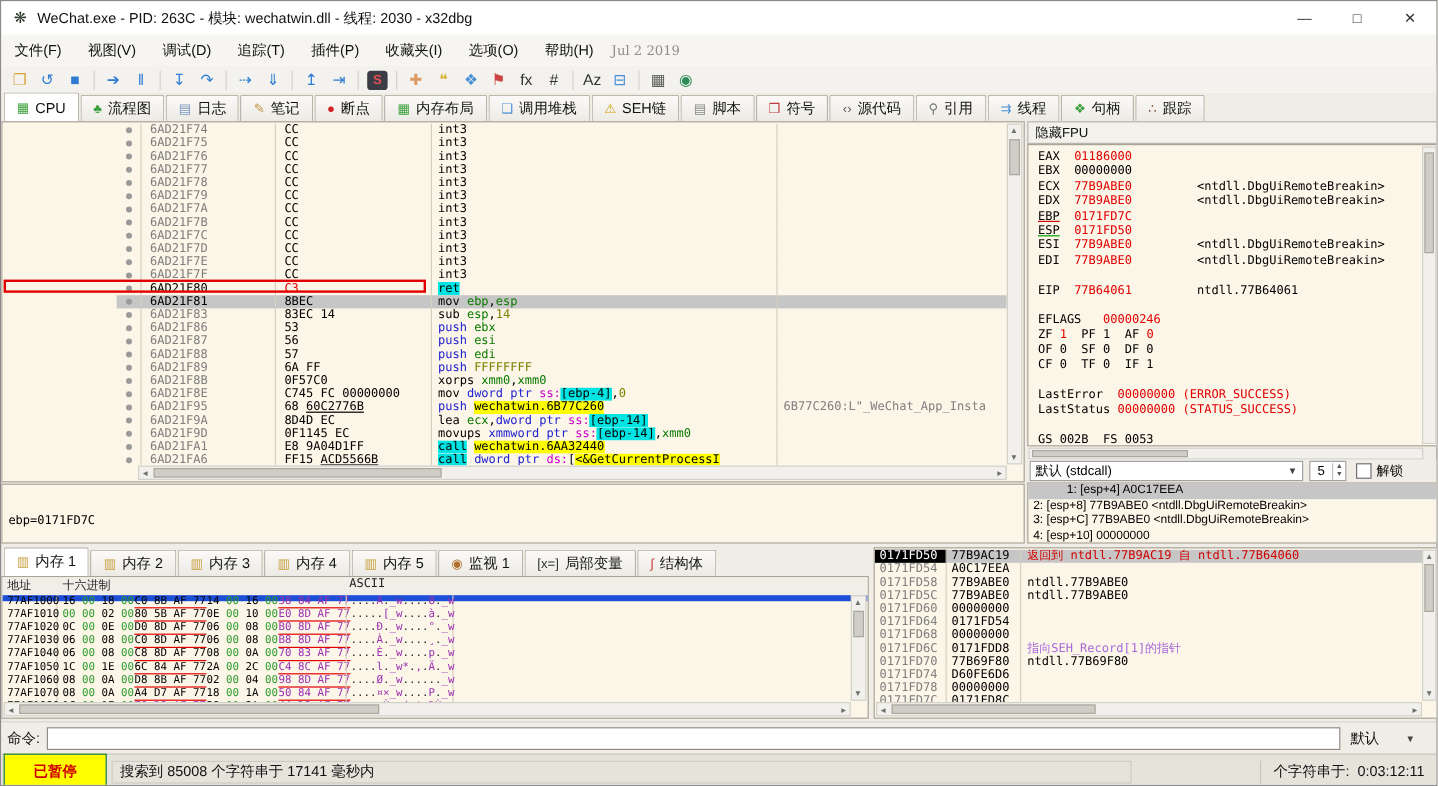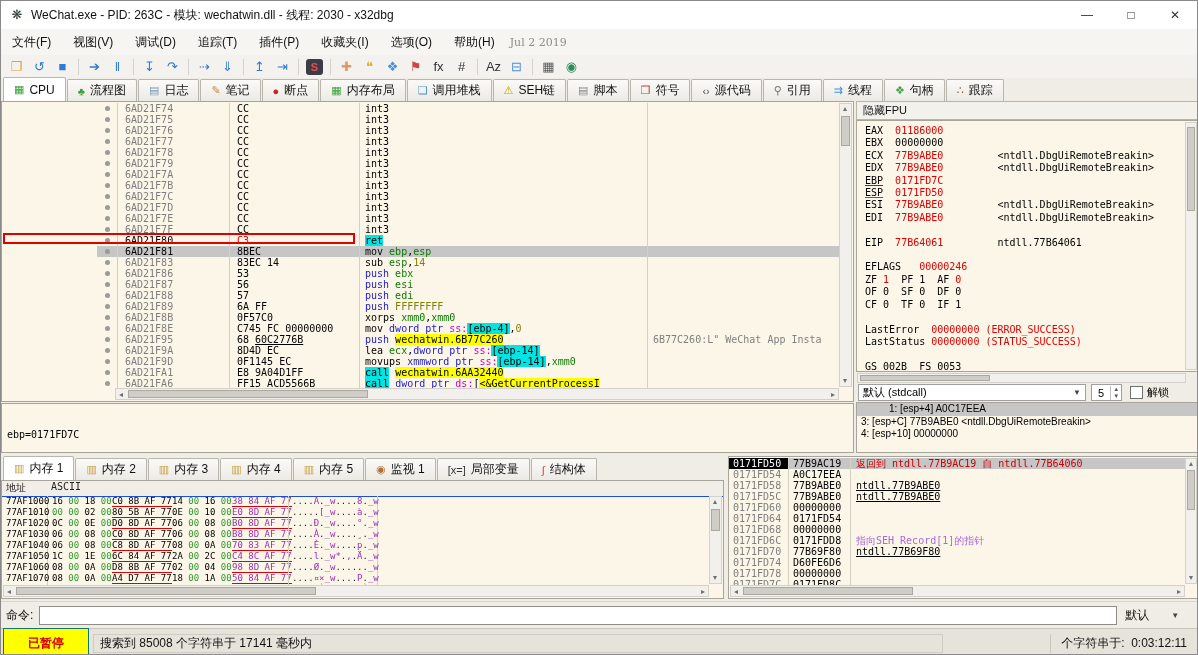--- a/index.html
+++ b/index.html
@@ -66,39 +66,39 @@
   .spin .btns span{padding:0 2px;line-height:7px;}
   .chk{display:flex;align-items:center;margin-left:8px;font-size:11px;}
   .chkbox{width:11px;height:11px;background:#fff;border:1px solid #707070;margin-right:4px;}
   #args{left:855px;top:401px;width:343px;height:51px;}
   .argline{font-size:10px;line-height:12.5px;white-space:pre;color:#000;padding-left:4px;}
   .argline.sel{background:#C6C6C6;padding-left:32px;}
   
   #btabs{position:absolute;left:0;top:455px;width:745px;height:24px;display:flex;align-items:flex-end;padding-left:2px;box-sizing:border-box;}
   
   #mem{left:0;top:479px;width:723px;height:119px;}
-  #memhdr{position:absolute;left:0;top:0;right:0;height:15px;background:#F0EEE7;border-bottom:1px solid #1d4ed8;font-size:10px;color:#222;display:flex;font-family:"DejaVu Sans Mono",monospace;}
+  #memhdr{position:absolute;left:0;top:0;right:0;height:15px;background:#F0EEE7;border-bottom:5px solid #1d4ed8;font-size:10px;color:#222;display:flex;font-family:"DejaVu Sans Mono",monospace;}
   #memrows{position:absolute;left:0;top:15px;right:14px;bottom:13px;white-space:pre;font-size:9px;line-height:11px;overflow:hidden;}
   .mrow{display:flex;height:11px;}
   .maddr{width:46px;padding-left:4px;color:#000;border-right:1px solid #D6D0C2;box-sizing:border-box;}
   .mgrp{width:60px;text-align:left;padding-left:4px;box-sizing:border-box;}
   .masc{width:90px;border-left:1px solid #D6D0C2;border-right:1px solid #D6D0C2;padding-left:3px;box-sizing:border-box;}
   .byz{color:#2E9B2E;} .byb{color:#000;}
   .gp{color:#000;border-bottom:1px solid #E00000;} .gq{color:#9B30B0;border-bottom:1px solid #E00000;}
   .adk{color:#222;} .apu{color:#9B30B0;}
   
   #stack{left:727px;top:455px;width:471px;height:143px;}
   #stkrows{position:absolute;left:0;top:1px;right:13px;bottom:13px;white-space:pre;font-size:10px;line-height:11px;overflow:hidden;}
   .srow{display:flex;height:11px;}
   .srow.sel{background:#C6C6C6;}
   .saddr{width:60px;padding-left:4px;color:#7E7E7E;border-right:1px solid #D6D0C2;box-sizing:border-box;}
   .saddr.esp{background:#000;color:#fff;}
   .sval{width:62px;padding-left:4px;color:#000;border-right:1px solid #D6D0C2;box-sizing:border-box;}
   .scom{flex:1;padding-left:5px;overflow:hidden;}
-  .scom.red{color:#D00000;} .scom.purple{color:#A86ADB;} .scom.black{color:#000;text-decoration:underline;}
+  .scom.red{color:#D00000;} .scom.purple{color:#A86ADB;} .scom.black{color:#000;}
   
   #cmdbar{position:absolute;left:0;top:600px;width:100%;height:27px;background:#EFEDE5;display:flex;align-items:center;font-size:12px;border-top:1px solid #D8D5CC;}
   #cmdlabel{padding:0 6px 0 5px;color:#111;}
   #cmdinput{width:1078px;height:19px;background:#fff;border:1px solid #8F8D85;box-sizing:border-box;font-size:11px;padding:0 3px;font-family:"DejaVu Sans Mono",monospace;}
   #cmdcombo{margin-left:8px;display:flex;align-items:center;color:#111;}
   #cmdcombo .arr{font-size:8px;color:#444;margin-left:22px;}
   
   #statusbar{position:absolute;left:0;top:627px;width:100%;height:28px;background:#E6E3DB;display:flex;align-items:center;font-size:12px;border-top:1px solid #C9C6BD;}
   #paused{background:#FFFF00;color:#D00000;font-weight:bold;border:1px solid #0f766e;height:31px;display:flex;align-items:center;justify-content:center;width:86px;margin-left:2px;box-sizing:border-box;}
   #statmsg{border:1px solid #CFCCC3;height:19px;display:flex;align-items:center;padding:0 6px;margin-left:4px;width:850px;box-sizing:border-box;color:#111;}
@@ -275,20 +275,21 @@
         </span>
     </div>
     <span class="chk">
       <span class="chkbox"></span>
       <span>解锁</span>
     </span>
   </div>
 
   <div class="view" id="args">
       <div class="argline sel">1: [esp+4] A0C17EEA</div>
+      <div class="argline">2: [esp+8] 77B9ABE0 &lt;ntdll.DbgUiRemoteBreakin&gt;</div>
       <div class="argline">3: [esp+C] 77B9ABE0 &lt;ntdll.DbgUiRemoteBreakin&gt;</div>
       <div class="argline">4: [esp+10] 00000000</div>
     </div>
 
   <div id="btabs">
       <div class="tab active">
         <span class="tico" style="color: rgb(200, 160, 64);">▥</span>
         <span>内存 1</span>
       </div>
       <div class="tab">
@@ -317,20 +318,21 @@
       </div>
       <div class="tab">
         <span class="tico" style="color: rgb(208, 64, 64);">∫</span>
         <span>结构体</span>
       </div>
     </div>
 
   <div class="view" id="mem">
     <div id="memhdr">
       <span style="width:46px;padding-left:4px;box-sizing:border-box;">地址</span>
+      <span style="width:240px;padding-left:4px;box-sizing:border-box;">十六进制</span>
       <span style="padding-left:3px;">ASCII</span>
     </div>
     <div id="memrows" class="mono"><div class="mrow"><span class="maddr">77AF1000</span><span class="mgrp"><span class="byb">16 </span><span class="byz">00 </span><span class="byb">18 </span><span class="byz">00</span></span><span class="mgrp"><span class="gp">C0 8B AF 77</span></span><span class="mgrp"><span class="byb">14 </span><span class="byz">00 </span><span class="byb">16 </span><span class="byz">00</span></span><span class="mgrp"><span class="gq">38 84 AF 77</span></span><span class="masc"><span class="adk">.</span><span class="adk">.</span><span class="adk">.</span><span class="adk">.</span><span class="apu">À</span><span class="adk">.</span><span class="apu">_</span><span class="apu">w</span><span class="adk">.</span><span class="adk">.</span><span class="adk">.</span><span class="adk">.</span><span class="apu">8</span><span class="adk">.</span><span class="apu">_</span><span class="apu">w</span></span></div><div class="mrow"><span class="maddr">77AF1010</span><span class="mgrp"><span class="byz">00 </span><span class="byz">00 </span><span class="byb">02 </span><span class="byz">00</span></span><span class="mgrp"><span class="gp">80 5B AF 77</span></span><span class="mgrp"><span class="byb">0E </span><span class="byz">00 </span><span class="byb">10 </span><span class="byz">00</span></span><span class="mgrp"><span class="gq">E0 8D AF 77</span></span><span class="masc"><span class="adk">.</span><span class="adk">.</span><span class="adk">.</span><span class="adk">.</span><span class="adk">.</span><span class="apu">[</span><span class="apu">_</span><span class="apu">w</span><span class="adk">.</span><span class="adk">.</span><span class="adk">.</span><span class="adk">.</span><span class="apu">à</span><span class="adk">.</span><span class="apu">_</span><span class="apu">w</span></span></div><div class="mrow"><span class="maddr">77AF1020</span><span class="mgrp"><span class="byb">0C </span><span class="byz">00 </span><span class="byb">0E </span><span class="byz">00</span></span><span class="mgrp"><span class="gp">D0 8D AF 77</span></span><span class="mgrp"><span class="byb">06 </span><span class="byz">00 </span><span class="byb">08 </span><span class="byz">00</span></span><span class="mgrp"><span class="gq">B0 8D AF 77</span></span><span class="masc"><span class="adk">.</span><span class="adk">.</span><span class="adk">.</span><span class="adk">.</span><span class="apu">Ð</span><span class="adk">.</span><span class="apu">_</span><span class="apu">w</span><span class="adk">.</span><span class="adk">.</span><span class="adk">.</span><span class="adk">.</span><span class="apu">°</span><span class="adk">.</span><span class="apu">_</span><span class="apu">w</span></span></div><div class="mrow"><span class="maddr">77AF1030</span><span class="mgrp"><span class="byb">06 </span><span class="byz">00 </span><span class="byb">08 </span><span class="byz">00</span></span><span class="mgrp"><span class="gp">C0 8D AF 77</span></span><span class="mgrp"><span class="byb">06 </span><span class="byz">00 </span><span class="byb">08 </span><span class="byz">00</span></span><span class="mgrp"><span class="gq">B8 8D AF 77</span></span><span class="masc"><span class="adk">.</span><span class="adk">.</span><span class="adk">.</span><span class="adk">.</span><span class="apu">À</span><span class="adk">.</span><span class="apu">_</span><span class="apu">w</span><span class="adk">.</span><span class="adk">.</span><span class="adk">.</span><span class="adk">.</span><span class="apu">¸</span><span class="adk">.</span><span class="apu">_</span><span class="apu">w</span></span></div><div class="mrow"><span class="maddr">77AF1040</span><span class="mgrp"><span class="byb">06 </span><span class="byz">00 </span><span class="byb">08 </span><span class="byz">00</span></span><span class="mgrp"><span class="gp">C8 8D AF 77</span></span><span class="mgrp"><span class="byb">08 </span><span class="byz">00 </span><span class="byb">0A </span><span class="byz">00</span></span><span class="mgrp"><span class="gq">70 83 AF 77</span></span><span class="masc"><span class="adk">.</span><span class="adk">.</span><span class="adk">.</span><span class="adk">.</span><span class="apu">È</span><span class="adk">.</span><span class="apu">_</span><span class="apu">w</span><span class="adk">.</span><span class="adk">.</span><span class="adk">.</span><span class="adk">.</span><span class="apu">p</span><span class="adk">.</span><span class="apu">_</span><span class="apu">w</span></span></div><div class="mrow"><span class="maddr">77AF1050</span><span class="mgrp"><span class="byb">1C </span><span class="byz">00 </span><span class="byb">1E </span><span class="byz">00</span></span><span class="mgrp"><span class="gp">6C 84 AF 77</span></span><span class="mgrp"><span class="byb">2A </span><span class="byz">00 </span><span class="byb">2C </span><span class="byz">00</span></span><span class="mgrp"><span class="gq">C4 8C AF 77</span></span><span class="masc"><span class="adk">.</span><span class="adk">.</span><span class="adk">.</span><span class="adk">.</span><span class="apu">l</span><span class="adk">.</span><span class="apu">_</span><span class="apu">w</span><span class="apu">*</span><span class="adk">.</span><span class="apu">,</span><span class="adk">.</span><span class="apu">Ä</span><span class="adk">.</span><span class="apu">_</span><span class="apu">w</span></span></div><div class="mrow"><span class="maddr">77AF1060</span><span class="mgrp"><span class="byb">08 </span><span class="byz">00 </span><span class="byb">0A </span><span class="byz">00</span></span><span class="mgrp"><span class="gp">D8 8B AF 77</span></span><span class="mgrp"><span class="byb">02 </span><span class="byz">00 </span><span class="byb">04 </span><span class="byz">00</span></span><span class="mgrp"><span class="gq">98 8D AF 77</span></span><span class="masc"><span class="adk">.</span><span class="adk">.</span><span class="adk">.</span><span class="adk">.</span><span class="apu">Ø</span><span class="adk">.</span><span class="apu">_</span><span class="apu">w</span><span class="adk">.</span><span class="adk">.</span><span class="adk">.</span><span class="adk">.</span><span class="adk">.</span><span class="adk">.</span><span class="apu">_</span><span class="apu">w</span></span></div><div class="mrow"><span class="maddr">77AF1070</span><span class="mgrp"><span class="byb">08 </span><span class="byz">00 </span><span class="byb">0A </span><span class="byz">00</span></span><span class="mgrp"><span class="gp">A4 D7 AF 77</span></span><span class="mgrp"><span class="byb">18 </span><span class="byz">00 </span><span class="byb">1A </span><span class="byz">00</span></span><span class="mgrp"><span class="gq">50 84 AF 77</span></span><span class="masc"><span class="adk">.</span><span class="adk">.</span><span class="adk">.</span><span class="adk">.</span><span class="apu">¤</span><span class="apu">×</span><span class="apu">_</span><span class="apu">w</span><span class="adk">.</span><span class="adk">.</span><span class="adk">.</span><span class="adk">.</span><span class="apu">P</span><span class="adk">.</span><span class="apu">_</span><span class="apu">w</span></span></div><div class="mrow"><span class="maddr">77AF1080</span><span class="mgrp"><span class="byb">1C </span><span class="byz">00 </span><span class="byb">1E </span><span class="byz">00</span></span><span class="mgrp"><span class="gq">70 D9 AF 77</span></span><span class="mgrp"><span class="byb">28 </span><span class="byz">00 </span><span class="byb">2A </span><span class="byz">00</span></span><span class="mgrp"><span class="gq">44 D9 AF 77</span></span><span class="masc"><span class="adk">.</span><span class="adk">.</span><span class="adk">.</span><span class="adk">.</span><span class="apu">p</span><span class="apu">Ù</span><span class="apu">_</span><span class="apu">w</span><span class="apu">(</span><span class="adk">.</span><span class="apu">*</span><span class="adk">.</span><span class="apu">D</span><span class="apu">Ù</span><span class="apu">_</span><span class="apu">w</span></span></div></div>
     <div class="sb" style="right:1px;top:15px;width:13px;bottom:14px;">
       <span class="ar" style="top:0;left:0;">▴</span>
       <div class="th" style="left:1px;right:1px;top:12px;height:22px;"></div>
       <span class="ar" style="bottom:0;left:0;">▾</span>
     </div>
     <div class="sb" style="left:1px;right:14px;bottom:1px;height:12px;">
       <span class="ar" style="left:0;top:1px;">◂</span>

